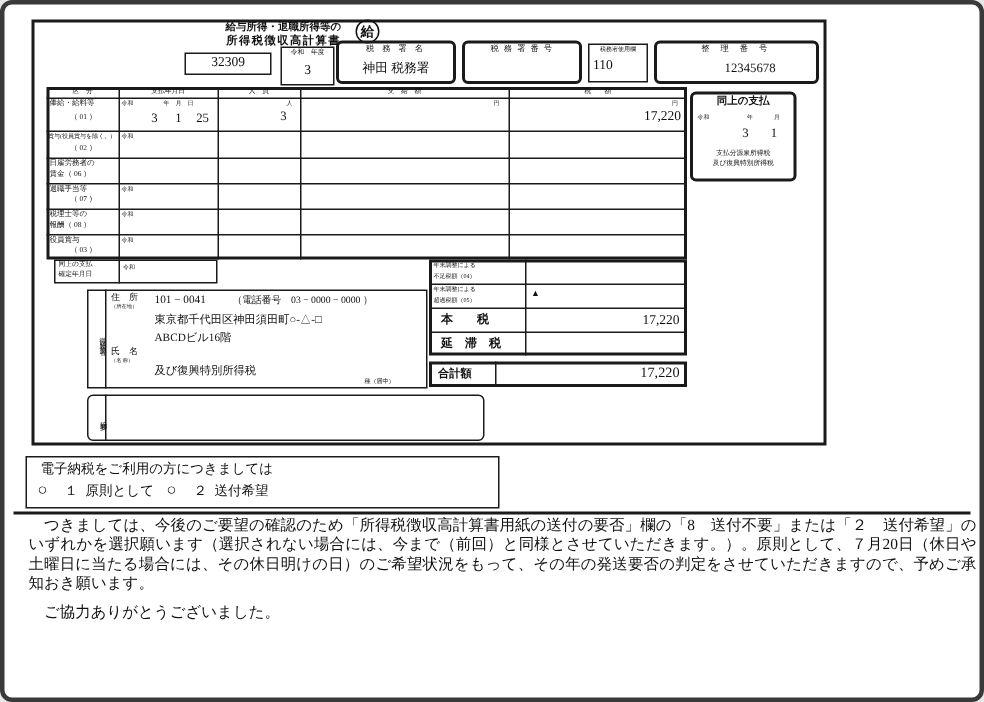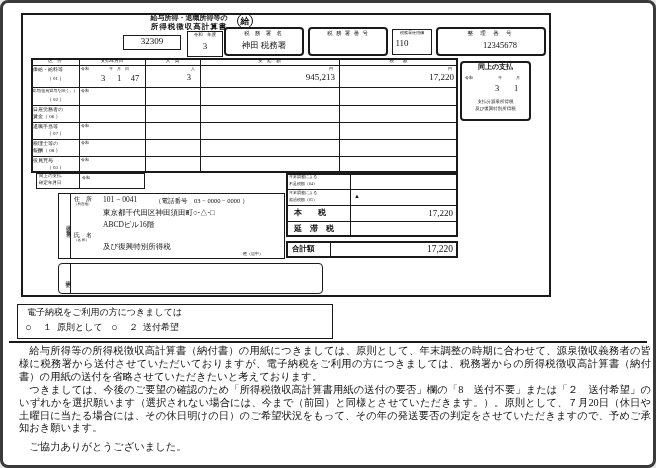--- a/index.html
+++ b/index.html
@@ -68,25 +68,24 @@
   <div class="t c" style="left:142px;top:56px;width:55px;font-size:4.5px;">人　員</div>
   <div class="t c" style="left:197px;top:56px;width:139px;font-size:4.5px;">支　給　額</div>
   <div class="t c" style="left:336px;top:56px;width:119px;font-size:4.5px;">税　　額</div>
 
   <div class="t" style="left:30px;top:64px;width:45px;font-size:5px;">俸給・給料等</div>
   <div class="t c" style="left:30px;top:73px;width:45px;font-size:5px;">（ 01 ）</div>
   <div class="t" style="left:78px;top:64px;font-size:4px;">令和</div>
   <div class="t c" style="left:92px;top:64px;width:48px;font-size:4px;">年　月　日</div>
   <div class="t c" style="left:94px;top:71px;width:12px;font-size:8.5px;">3</div>
   <div class="t c" style="left:110px;top:71px;width:12px;font-size:8.5px;">1</div>
-  <div class="t c" style="left:124px;top:71px;width:16px;font-size:8.5px;">47</div>
+  <div class="t c" style="left:124px;top:71px;width:16px;font-size:8.5px;">25</div>
   <div class="t" style="left:188px;top:64px;font-size:4px;">人</div>
   <div class="t r" style="left:150px;top:70px;width:38px;font-size:8.5px;">3</div>
   <div class="t" style="left:326px;top:64px;font-size:4px;">円</div>
-  <div class="t r" style="left:200px;top:70px;width:132px;font-size:9px;">945,213</div>
   <div class="t" style="left:445px;top:64px;font-size:4px;">円</div>
   <div class="t r" style="left:320px;top:70px;width:131px;font-size:9px;">17,220</div>
 
   <div class="t" style="left:29px;top:86px;width:46px;font-size:4px;">賞与(役員賞与を除く。)</div>
   <div class="t c" style="left:30px;top:94px;width:45px;font-size:5px;">（ 02 ）</div>
   <div class="t" style="left:78px;top:86px;font-size:4px;">令和</div>
 
   <div class="t" style="left:30px;top:104px;width:45px;font-size:5px;">日雇労務者の</div>
   <div class="t" style="left:30px;top:111px;width:45px;font-size:5px;">賃金（ 06 ）</div>
 
@@ -160,18 +159,17 @@
   <div class="t bold" style="left:22px;top:318px;font-size:11px;">○</div>
   <div class="t" style="left:40px;top:320px;font-size:9px;">１</div>
   <div class="t" style="left:54px;top:320px;font-size:9px;">原則として</div>
   <div class="t bold" style="left:108px;top:318px;font-size:11px;">○</div>
   <div class="t" style="left:126px;top:320px;font-size:9px;">２</div>
   <div class="t" style="left:140px;top:320px;font-size:9px;">送付希望</div>
 
   <div class="ln" style="left:6px;top:338px;width:638px;height:2px;"></div>
 
   <div class="notice">
-    <p>給与所得等の所得税徴収高計算書（納付書）の用紙につきましては、原則として、年末調整の時期に合わせて、源泉徴収義務者の皆様に税務署から送付させていただいておりますが、電子納税をご利用の方につきましては、税務署からの所得税徴収高計算書（納付書）の用紙の送付を省略させていただきたいと考えております。</p>
     <p>つきましては、今後のご要望の確認のため「所得税徴収高計算書用紙の送付の要否」欄の「8　送付不要」または「２　送付希望」のいずれかを選択願います（選択されない場合には、今まで（前回）と同様とさせていただきます。）。原則として、７月20日（休日や土曜日に当たる場合には、その休日明けの日）のご希望状況をもって、その年の発送要否の判定をさせていただきますので、予めご承知おき願います。</p>
     <p class="closing">ご協力ありがとうございました。</p>
   </div>
 
 </div>
 
 </body></html>

